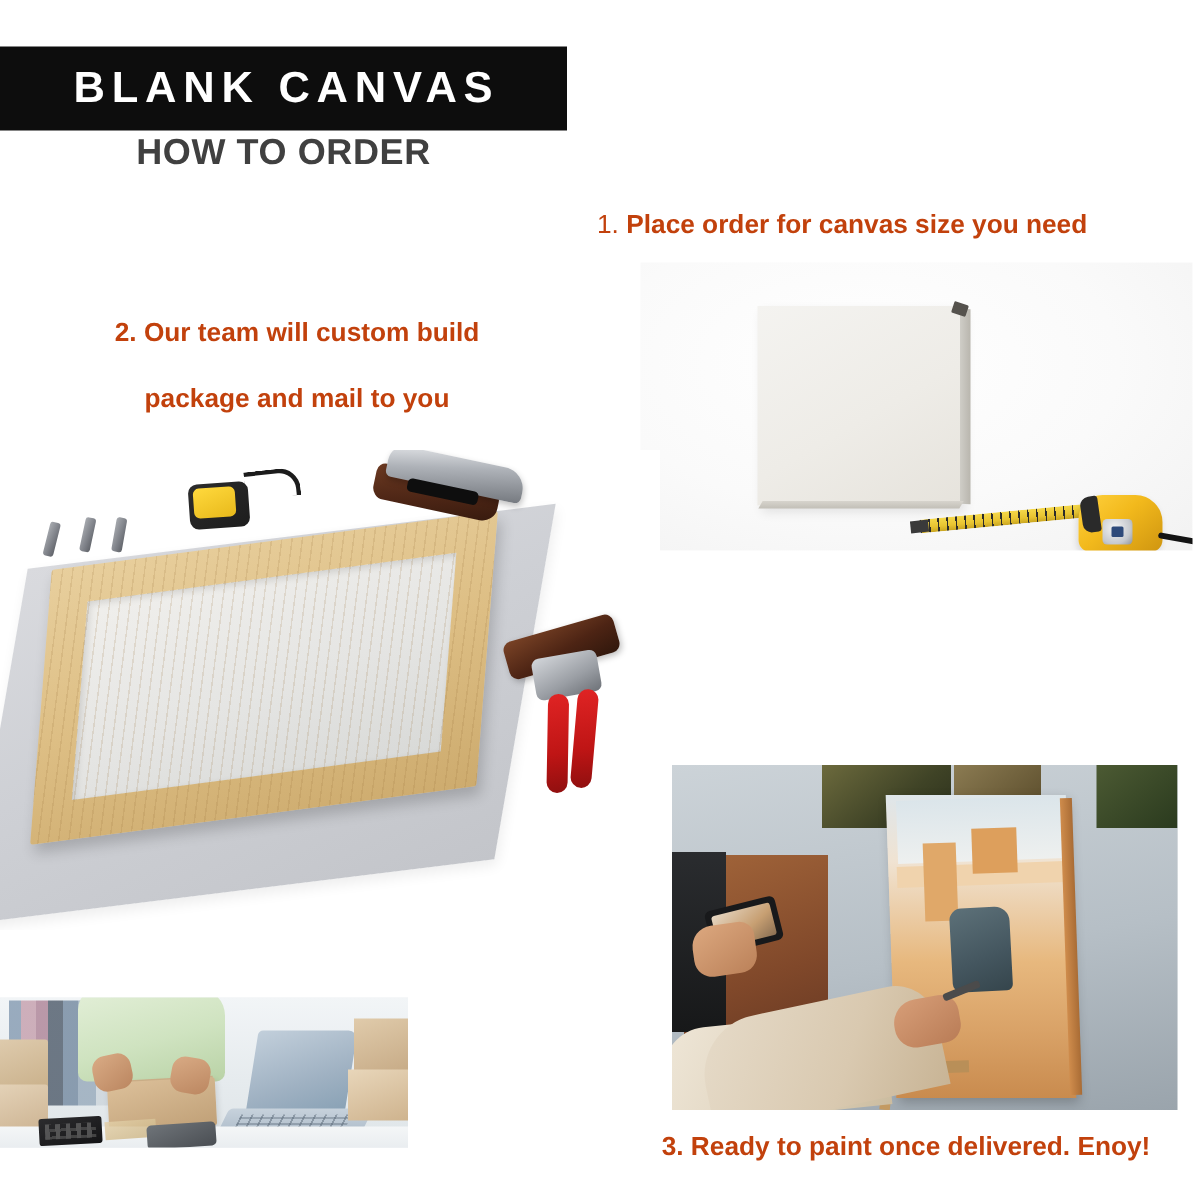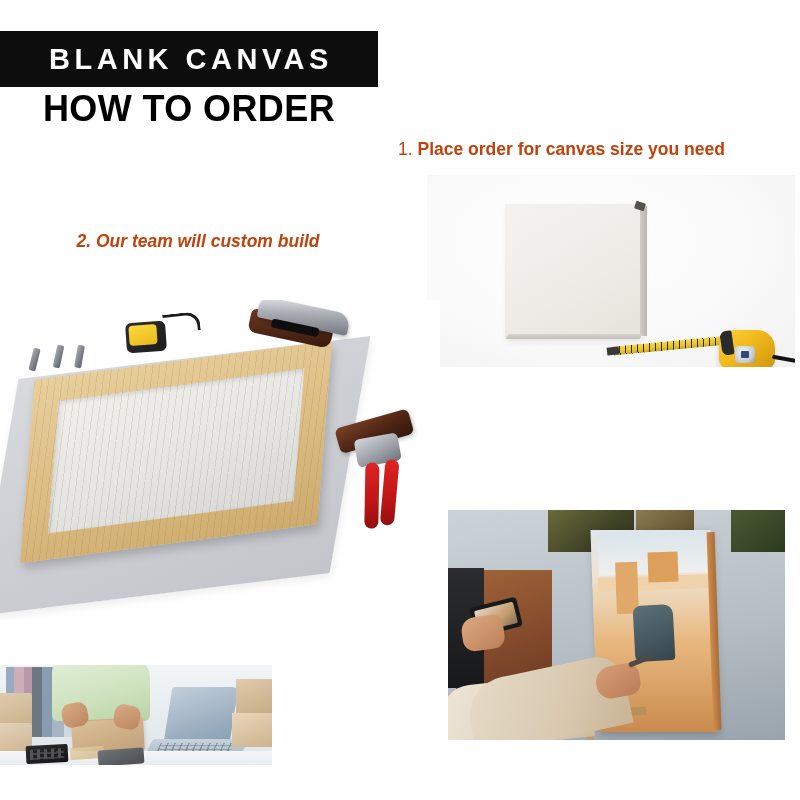--- a/index.html
+++ b/index.html
@@ -41,22 +41,22 @@
     line-height: 1;
     white-space: nowrap;
     padding-left: 4px;
   }
   .subtitle {
     position: absolute;
     left: 0;
     top: 89px;
     width: 378px;
     text-align: center;
-    color: #000000;
-    font-size: 36px;
+    color: #404040;
+    font-size: 24px;
     font-weight: bold;
     letter-spacing: 0.4px;
     line-height: 1.1;
     white-space: nowrap;
   }
 
   
   .caption {
     position: absolute;
     color: #c2410c;
@@ -69,24 +69,23 @@
   }
   #caption-1 {
     left: 398px;
     top: 138px;
     width: 394px;
     font-size: 17.5px;
     text-align: left;
   }
   #caption-2 {
     left: 42px;
-    top: 230px;
+    top: 210px;
     width: 312px;
     font-size: 17.5px;
-    font-style: italic;
   }
   #caption-2 .num { font-weight: bold; }
   #caption-3 {
     left: 412px;
     top: 753px;
     width: 384px;
     font-size: 17.5px;
     text-align: center;
   }
   #caption-3 .num { font-weight: bold; }
@@ -821,20 +820,21 @@
     <div class="tape-body"></div>
     <div class="tape-clip"></div>
     <div class="tape-hub"></div>
     <div class="tape-strap"></div>
   </div>
 
   <div class="caption" id="caption-2">
     <span class="num">2.</span>
     <span>Our team will custom build</span><br>
     <br>
+    <span>package and mail to you</span>
   </div>
 
   <div class="photo" id="photo-frame">
     <div class="sheet"></div>
     <div class="woodframe">
       <div class="woodgrain"></div>
     </div>
     <div class="staple s1"></div>
     <div class="staple s2"></div>
     <div class="staple s3"></div>
@@ -872,20 +872,24 @@
     <div class="easel-leg"></div>
     <div class="sleeve"></div>
     <div class="arm"></div>
     <div class="hand"></div>
     <div class="brush"></div>
     <div class="phone"></div>
     <div class="phone-screen"></div>
     <div class="hand2"></div>
   </div>
 
+  <div class="caption" id="caption-3">
+    <span class="num">3.</span>
+    <span>Ready to paint once delivered. Enoy!</span>
+  </div>
 
   <div class="photo" id="photo-ship">
     <div class="bg"></div>
     <div class="rack"></div>
     <div class="rack-bar"></div>
     <div class="box-l1"></div>
     <div class="box-l2"></div>
     <div class="person"></div>
     <div class="parcel-flap"></div>
     <div class="parcel"></div>

